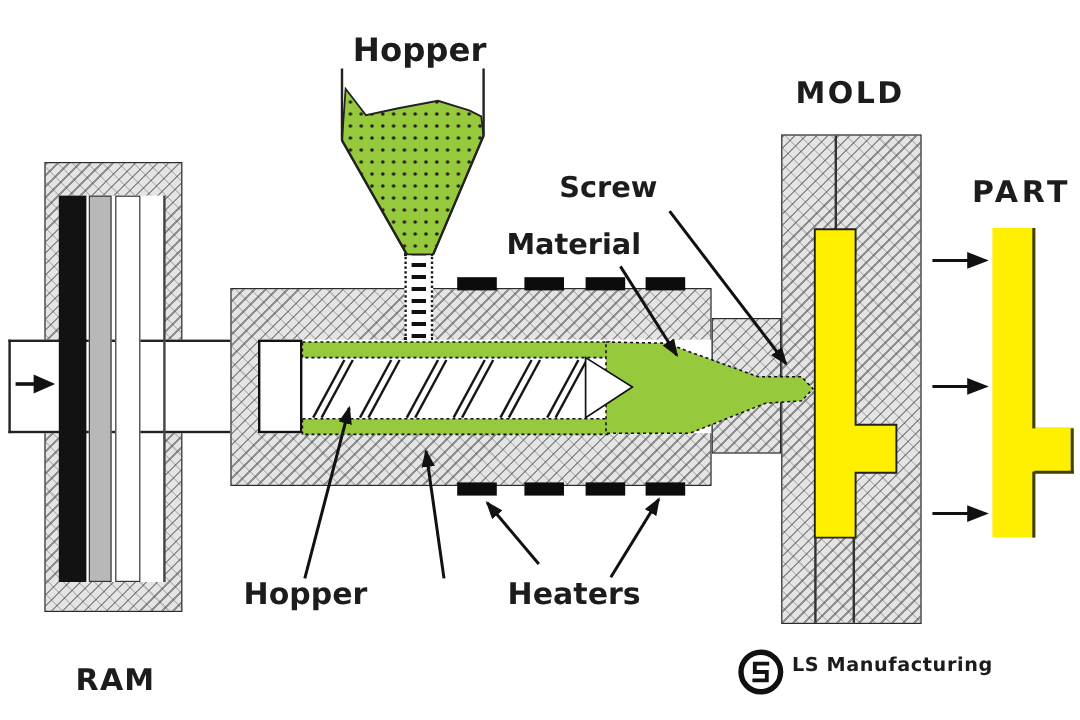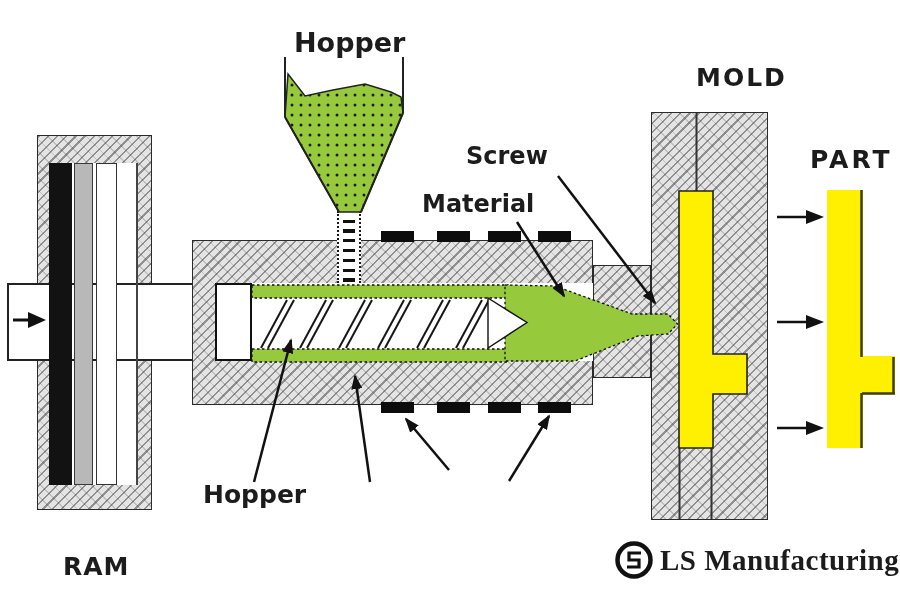--- a/index.html
+++ b/index.html
@@ -14,21 +14,21 @@
     border:1.5px solid #2a2a2a;
   }
   .white{background:#fff;}
   .heater{background:var(--heater-black,#0c0c0c);}
   .lbl{position:absolute;font-weight:bold;white-space:nowrap;line-height:1.05;}
   .fs27{font-size:27px;} .fs25{font-size:25px;} .fs24{font-size:24px;}
   .ls2{letter-spacing:2px;} .ls3{letter-spacing:3px;} .ls1{letter-spacing:1px;}
   svg{position:absolute;left:0;top:0;}
   .fill-green{fill:var(--material-green,#97c93c);}
   .fill-yellow{fill:var(--part-yellow,#ffef00);}
-  #brand-text{position:absolute;left:660px;top:544px;font-size:29px;font-weight:600;letter-spacing:.5px;font-family:Liberation Serif, serif;}
+  #brand-text{position:absolute;left:660px;top:544px;font-size:16px;font-weight:600;letter-spacing:.5px;}
   #throat{
     background-color:#fff;
     background-image:repeating-linear-gradient(180deg, transparent 0 6.5px, #101010 6.5px 9.8px);
     background-size:12px 100%;background-repeat:no-repeat;background-position:50% 2px;
     border-left:2px dotted #1a1a1a;border-right:2px dotted #1a1a1a;
   }
 </style>
 </head>
 <body>
 
@@ -136,23 +136,24 @@
       <line x1="254" y1="482" x2="291" y2="340" marker-end="url(#ah)"></line>
       <line x1="370" y1="482" x2="355" y2="376" marker-end="url(#ah)"></line>
       <line x1="449" y1="470" x2="406" y2="419" marker-end="url(#ah)"></line>
       <line x1="509" y1="481" x2="549" y2="416" marker-end="url(#ah)"></line>
     </g>
   </svg>
 
   <div class="lbl fs27" style="left:294px;top:29px;">Hopper</div>
   <div class="lbl fs24" style="left:466px;top:144px;">Screw</div>
   <div class="lbl fs24" style="left:406px;top:192px;margin-left:16px;">Material</div>
-  <div class="lbl fs25 ls2" style="left:696px;top:65px;">MOLD</div>
+  <div class="lbl fs25 ls2" style="left:663px;top:65px;">MOLD</div>
   <div class="lbl fs25 ls3" style="left:810px;top:147px;">PART</div>
   <div class="lbl fs25" style="left:203px;top:482px;">Hopper</div>
+  <div class="lbl fs25" style="left:423px;top:482px;">Heaters</div>
   <div class="lbl fs25 ls1" style="left:63px;top:514px;margin-top:40px;">RAM</div>
 
   <svg style="left:612px;top:538px;" width="44" height="44" viewBox="0 0 44 44">
     <circle cx="22" cy="22" r="16.5" fill="none" stroke="#111" stroke-width="4.5"></circle>
     <path d="M29,15 H17 V22 H27 V29 H15" fill="none" stroke="#111" stroke-width="3.2"></path>
   </svg>
   <div id="brand-text">LS Manufacturing</div>
 
 </div>
 

